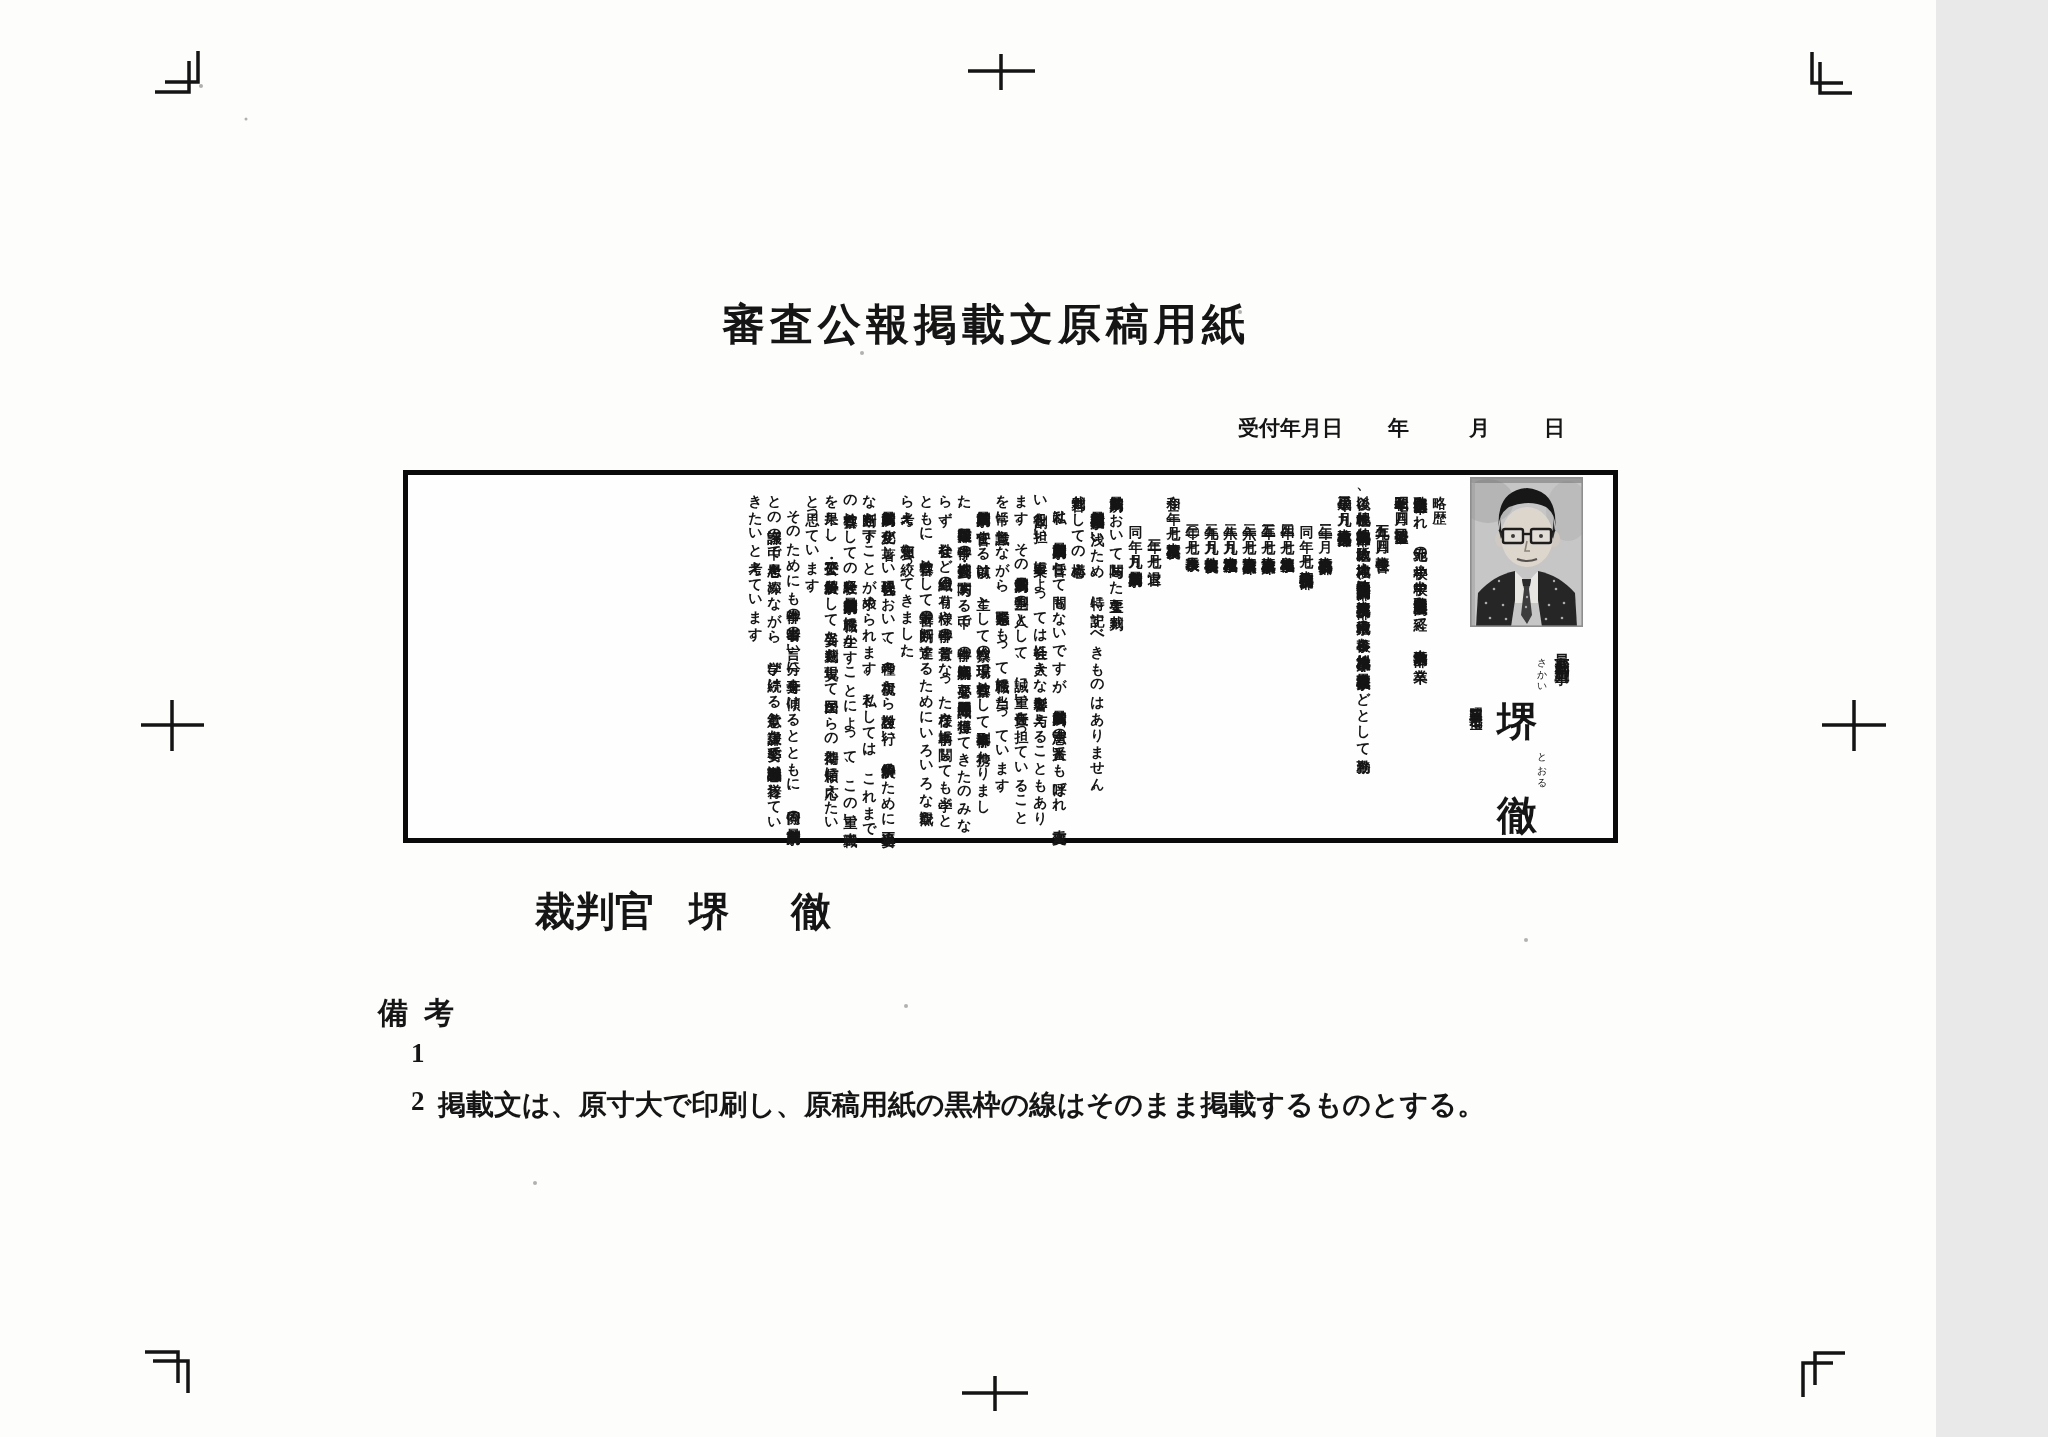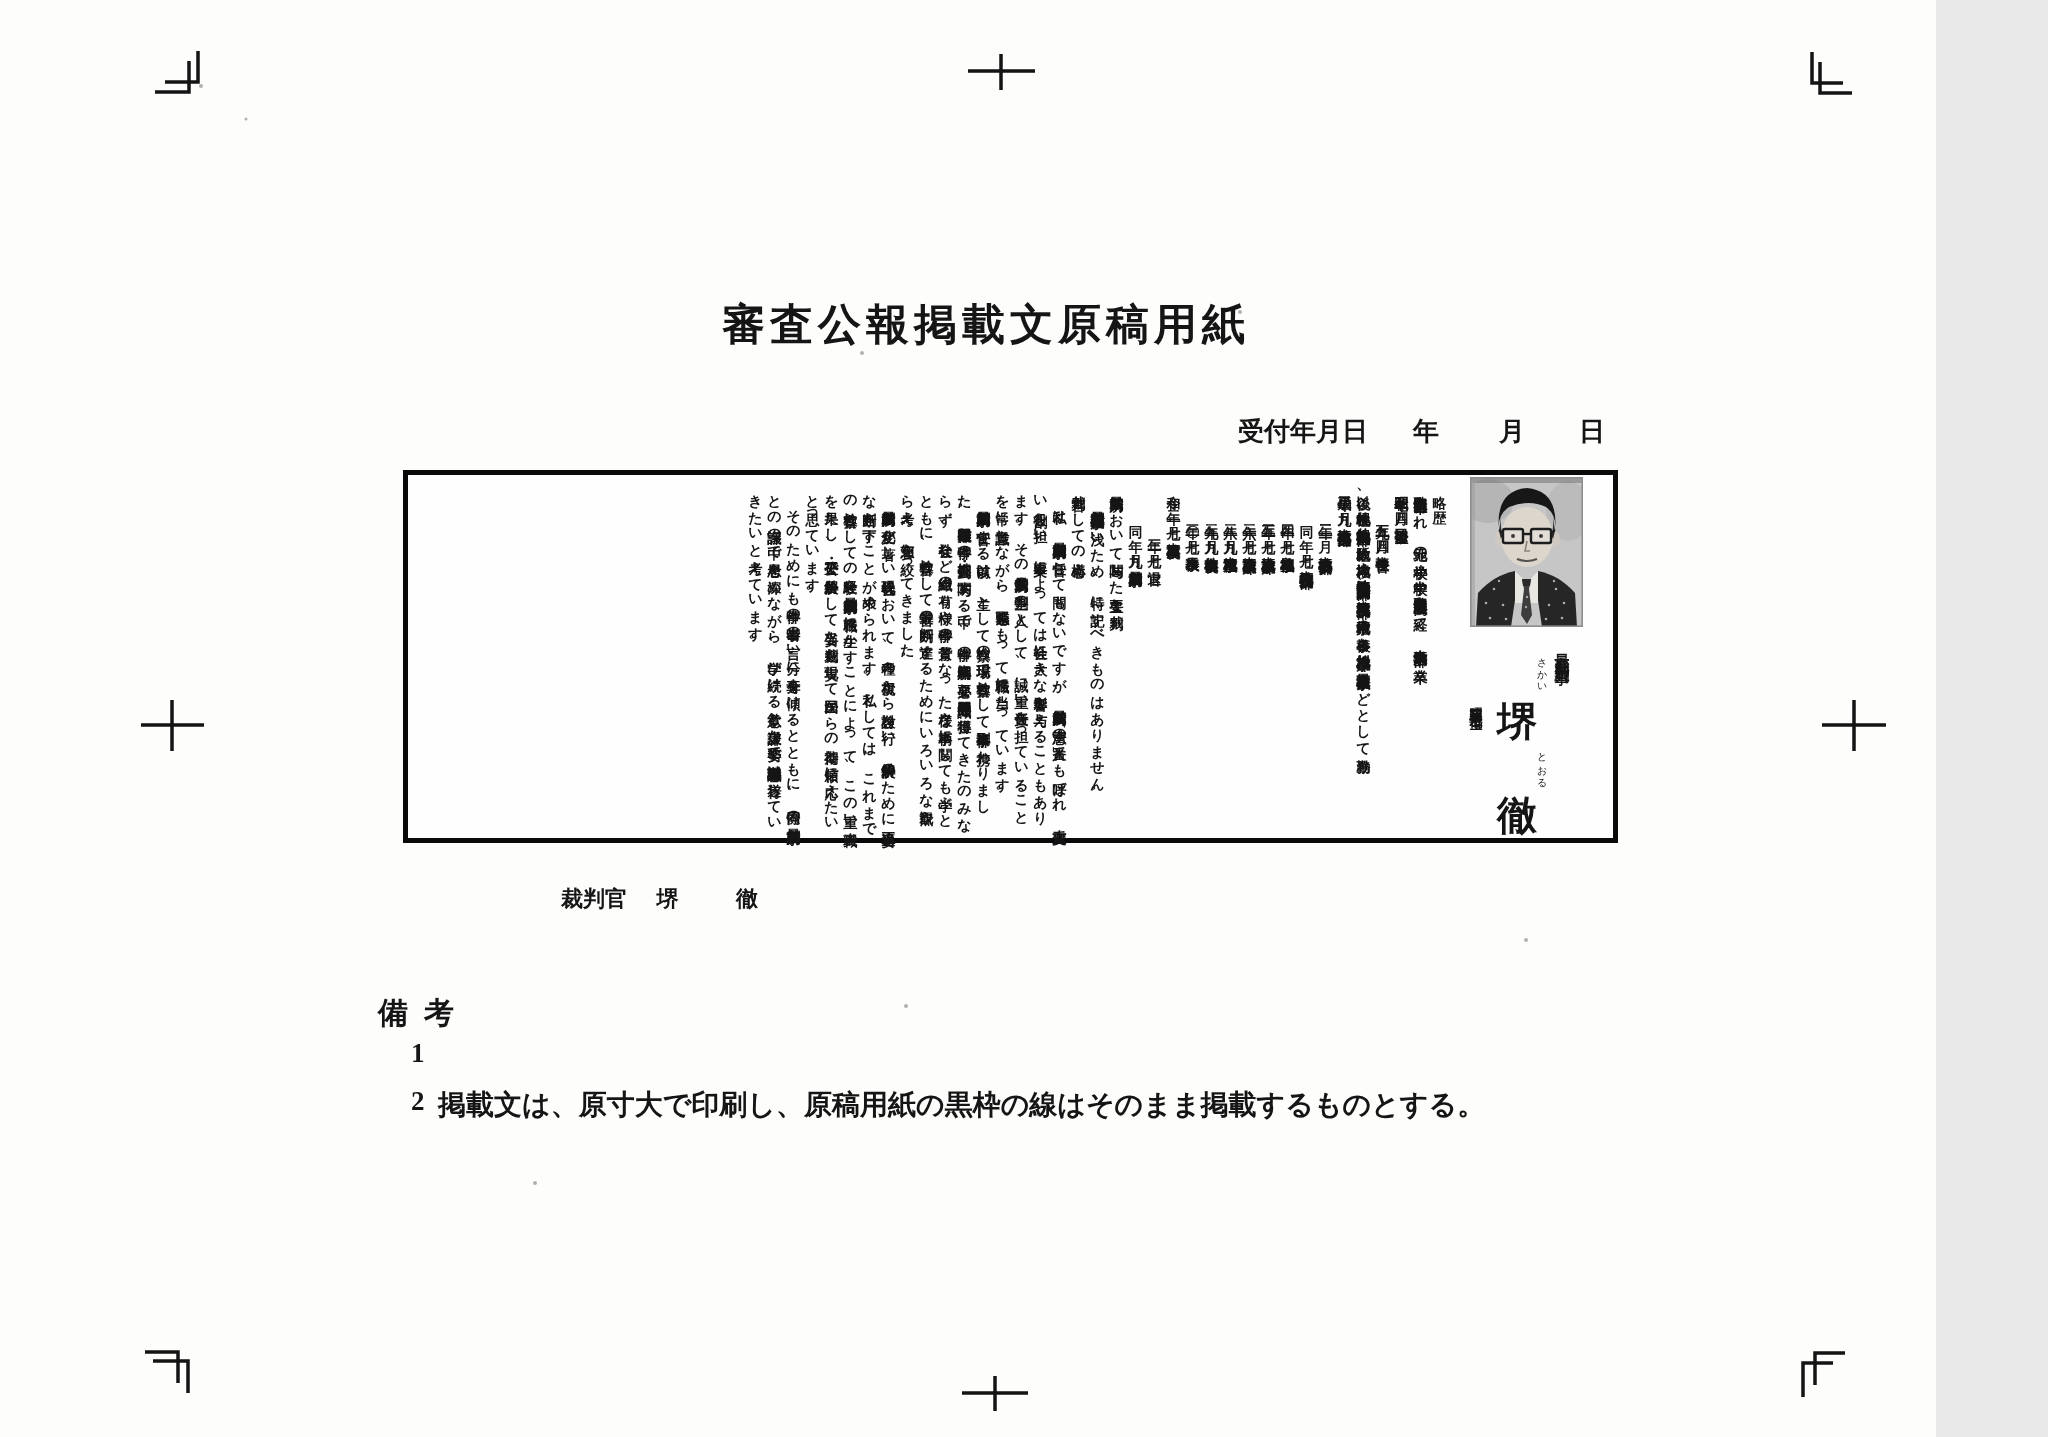--- a/index.html
+++ b/index.html
@@ -3,21 +3,21 @@
 <meta charset="utf-8">
 <style>
   html,body{margin:0;padding:0;background:#e9e9e9;}
   .sheet{
     position:relative;width:1936px;height:1437px;background:#fdfdfc;
     font-family:"Liberation Serif","DejaVu Serif",serif;color:#151515;overflow:hidden;
   }
   .abs{position:absolute;}
   
   .title{left:722px;top:296px;font-size:43px;font-weight:700;letter-spacing:5px;white-space:nowrap;}
-  .reception{left:1238px;top:414px;font-size:26px;font-weight:700;display:flex;align-items:center;white-space:nowrap;}
+  .reception{left:1238px;top:414px;font-size:21px;font-weight:700;display:flex;align-items:center;white-space:nowrap;}
   .reception .r-year{margin-left:45px;}
   .reception .r-month{margin-left:60px;}
   .reception .r-day{margin-left:54px;}
   
   .frame{left:403px;top:470px;width:1215px;height:373px;border:5px solid #0a0a0a;box-sizing:border-box;background:#fefefe;}
   
   .photo{position:absolute;top:2px;right:30px;width:113px;height:150px;}
   .photo svg{display:block;width:100%;height:100%;}
   
   .name-block{position:absolute;top:0;right:0;bottom:0;width:160px;box-sizing:border-box;
@@ -29,21 +29,21 @@
   .birth-col{font-size:13px;line-height:28px;padding-top:56px;letter-spacing:1px;}
   
   .box-text{position:absolute;top:0;left:0;bottom:0;right:152px;box-sizing:border-box;
     padding:10px 12px 8px 6px;writing-mode:vertical-rl;text-orientation:upright;
     font-size:14px;line-height:19px;font-weight:600;letter-spacing:0.5px;}
   .box-text p{margin:0;padding:0;}
   .sec-header{font-weight:700;}
   .hanging{padding-top:110px;}
   .career-line{white-space:pre;}
   
-  .signature{left:535px;top:884px;font-size:22px;font-weight:700;white-space:nowrap;margin-left:26px;}
+  .signature{left:535px;top:884px;font-size:40px;font-weight:700;white-space:nowrap;}
   .signature .sig-family{margin-left:24px;}
   .signature .sig-given{margin-left:52px;}
   .remarks-header{left:378px;top:993px;font-size:30px;font-weight:700;}
   .remarks-header .rh-right{margin-left:16px;}
   .remarks-list{left:411px;top:1038px;font-size:28px;font-weight:700;}
   .remark-row{display:flex;align-items:flex-start;margin-bottom:17px;white-space:nowrap;}
   .remark-num{width:27px;font-size:27px;}
   
   .regmarks{left:0;top:0;width:2048px;height:1437px;pointer-events:none;}
 </style>

